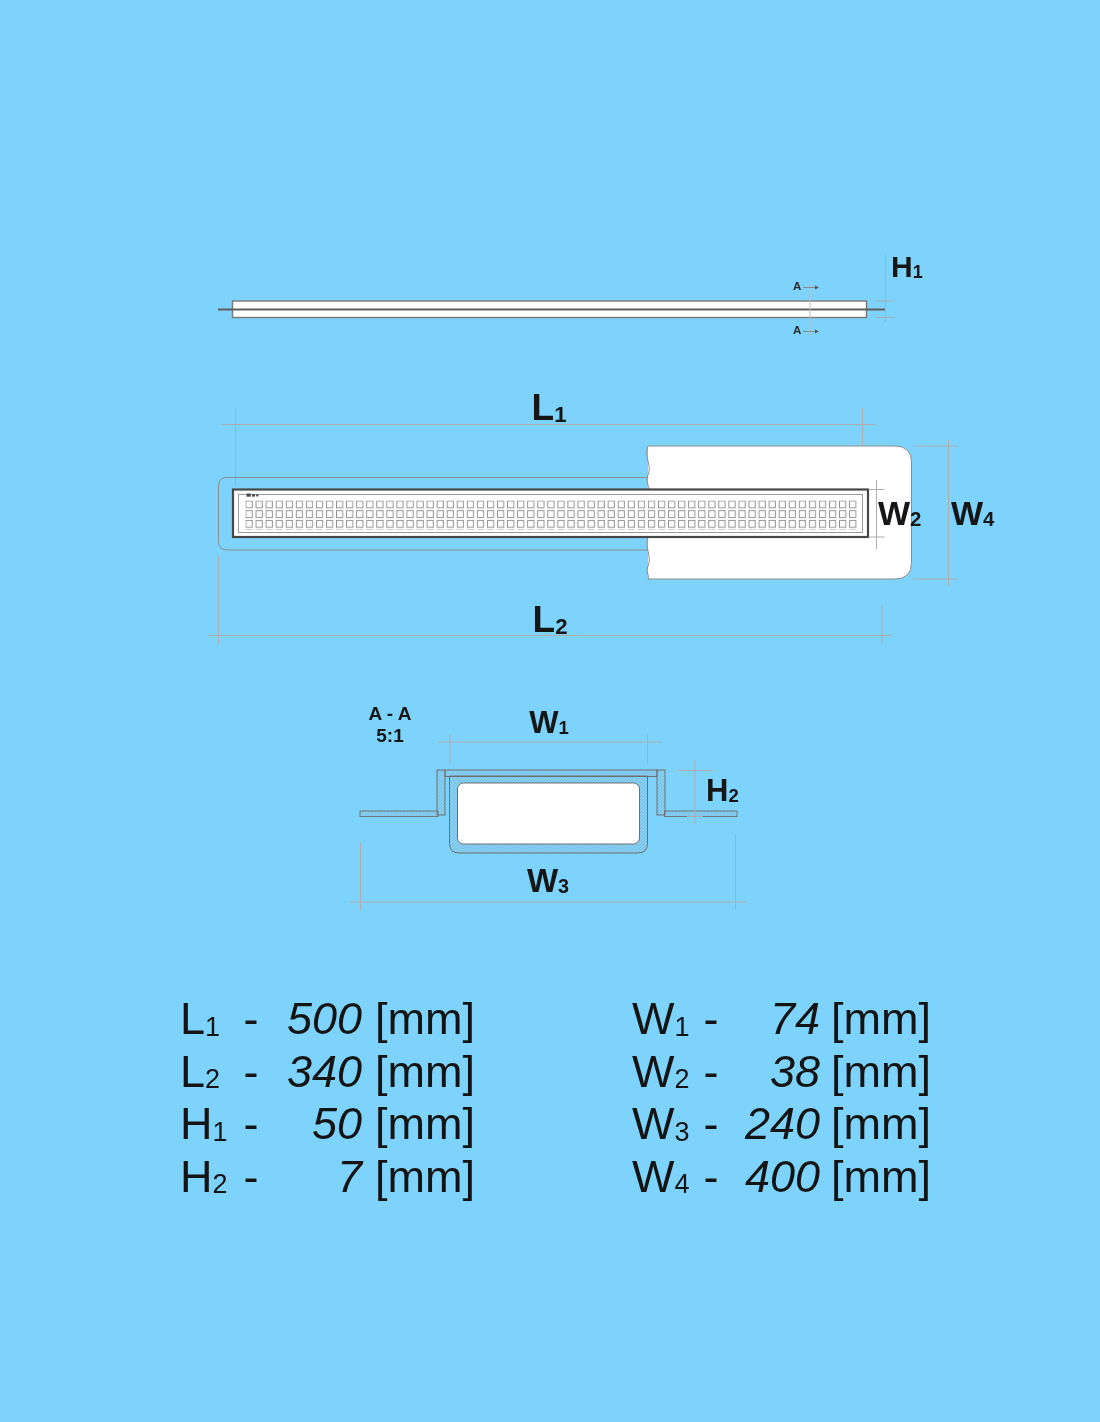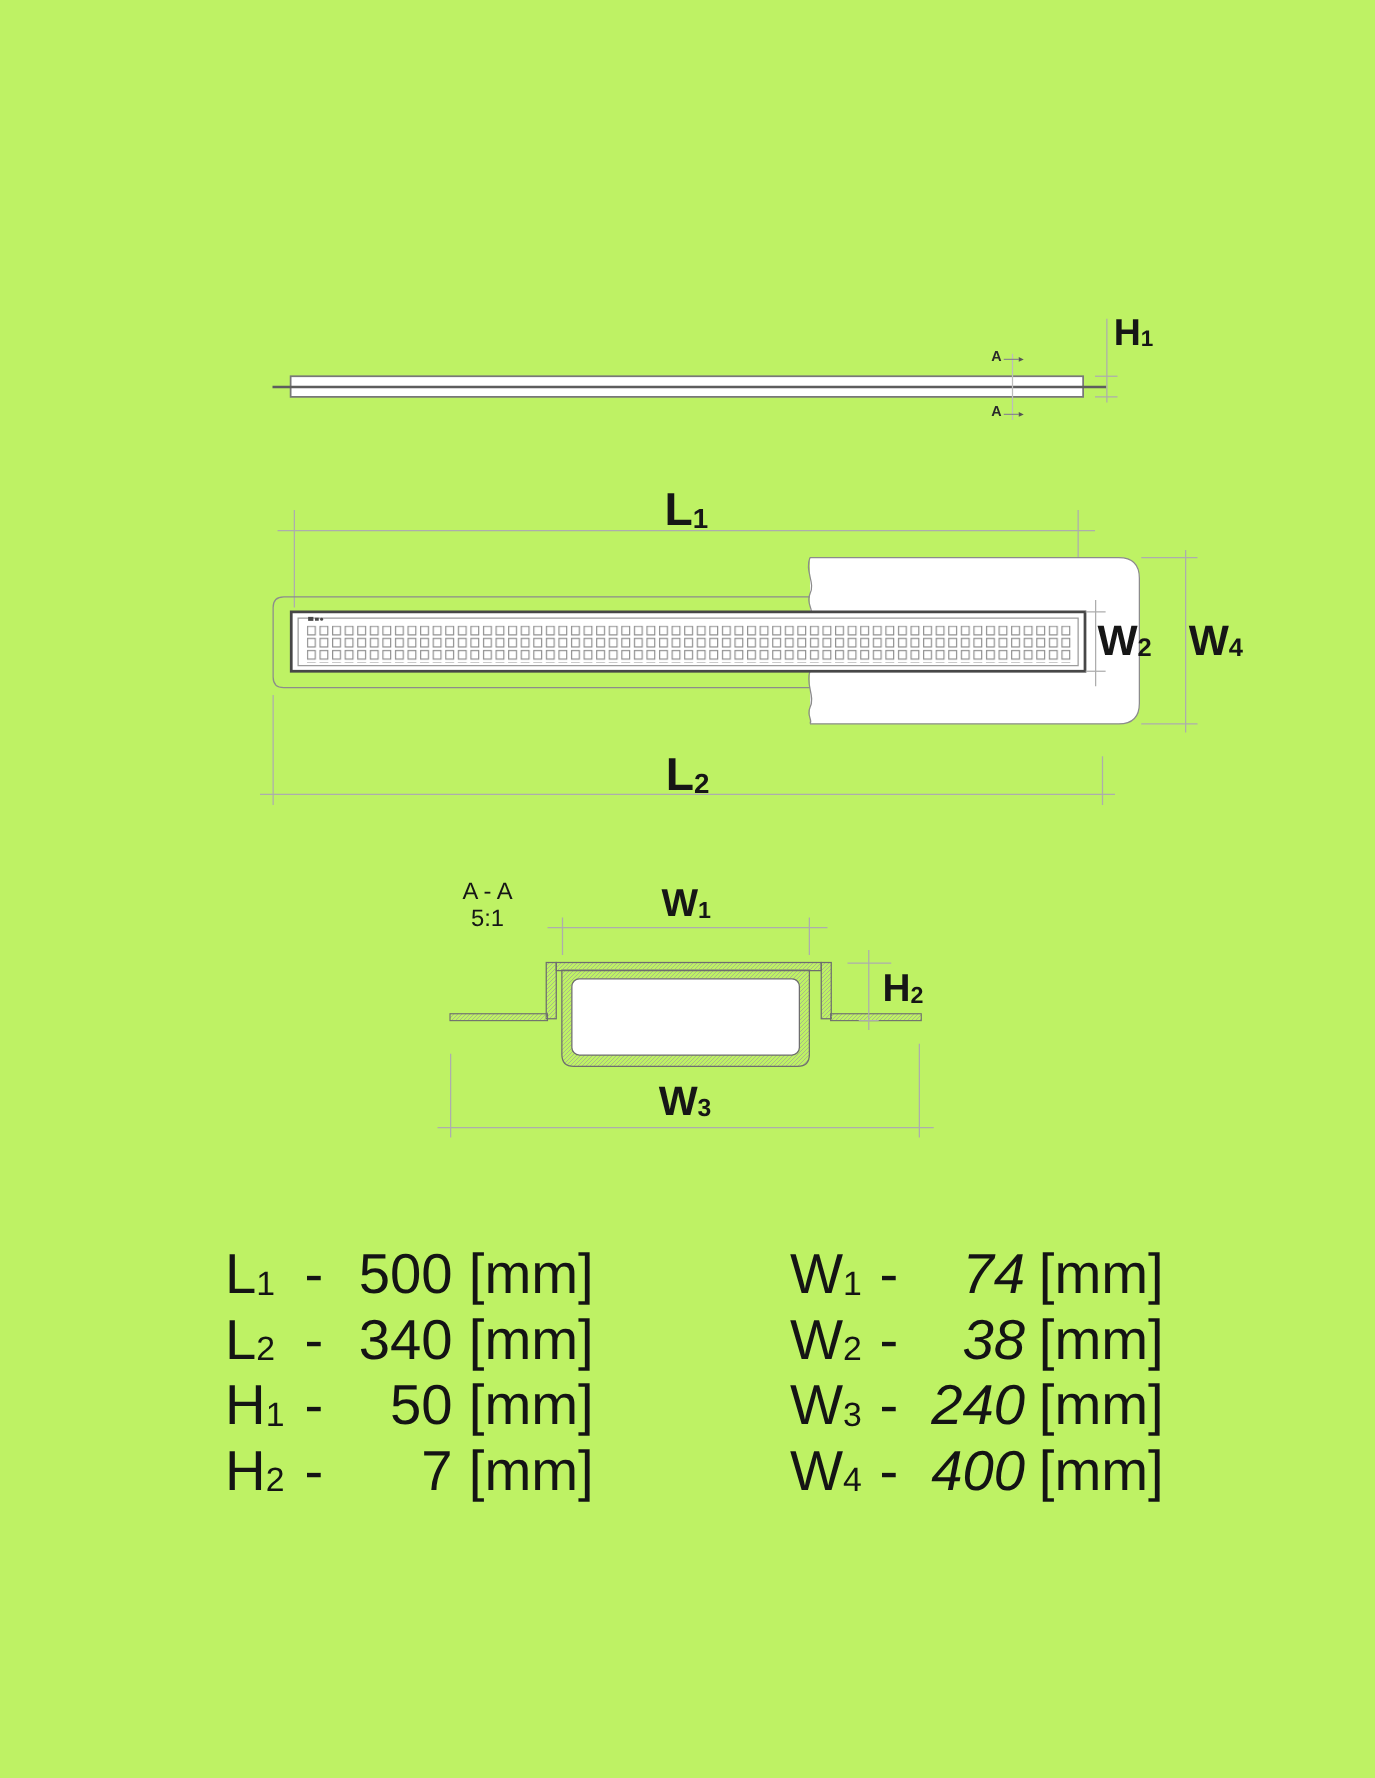--- a/index.html
+++ b/index.html
@@ -1,41 +1,41 @@
 <!DOCTYPE html>
 <html><head>
 <meta charset="utf-8">
 <style>
   html,body{margin:0;padding:0;background:#ffffff;}
   #stage{
-    position:relative;width:1100px;height:1422px;background:#bef264;overflow:hidden;
+    position:relative;width:1100px;height:1422px;background:#7dd3fc;overflow:hidden;
     font-family:"Liberation Sans","DejaVu Sans",sans-serif;color:#161616;
   }
   #drawing-svg{position:absolute;left:0;top:0;}
   .dim-label{
     position:absolute;font-weight:bold;color:#161616;line-height:1;white-space:nowrap;
   }
   .dim-label .sub{font-size:0.6em;position:relative;top:0.07em;letter-spacing:0;}
   .centered{transform:translateX(-50%);}
   .section-title{
-    position:absolute;font-weight:normal;text-align:center;line-height:22px;font-size:19px;
+    position:absolute;font-weight:bold;text-align:center;line-height:22px;font-size:19px;
     transform:translateX(-50%);white-space:nowrap;
   }
   .cut-marker{
     position:absolute;font-weight:bold;font-size:11.5px;line-height:1;color:#2a2a2a;
   }
   .dim-table{position:absolute;font-size:45px;color:#141414;}
   .trow{display:flex;height:52.5px;align-items:flex-start;line-height:1.02;}
   .tlabel{display:inline-block;}
   .tlabel .tsub{font-size:0.6em;position:relative;top:0.07em;}
   .tdash{display:inline-block;text-align:center;}
   .tvalue{display:inline-block;text-align:right;}
   #table-left .tlabel{width:58px;}
   #table-left .tdash{width:26px;}
-  #table-left .tvalue{width:98px;}
+  #table-left .tvalue{width:98px;font-style:italic;}
   #table-left .tunit{margin-left:13px;}
   #table-right .tlabel{width:66px;}
   #table-right .tdash{width:26px;}
   #table-right .tvalue{width:96px;font-style:italic;}
   #table-right .tunit{margin-left:11px;}
 </style>
 </head>
 <body>
 
 <div id="stage">

